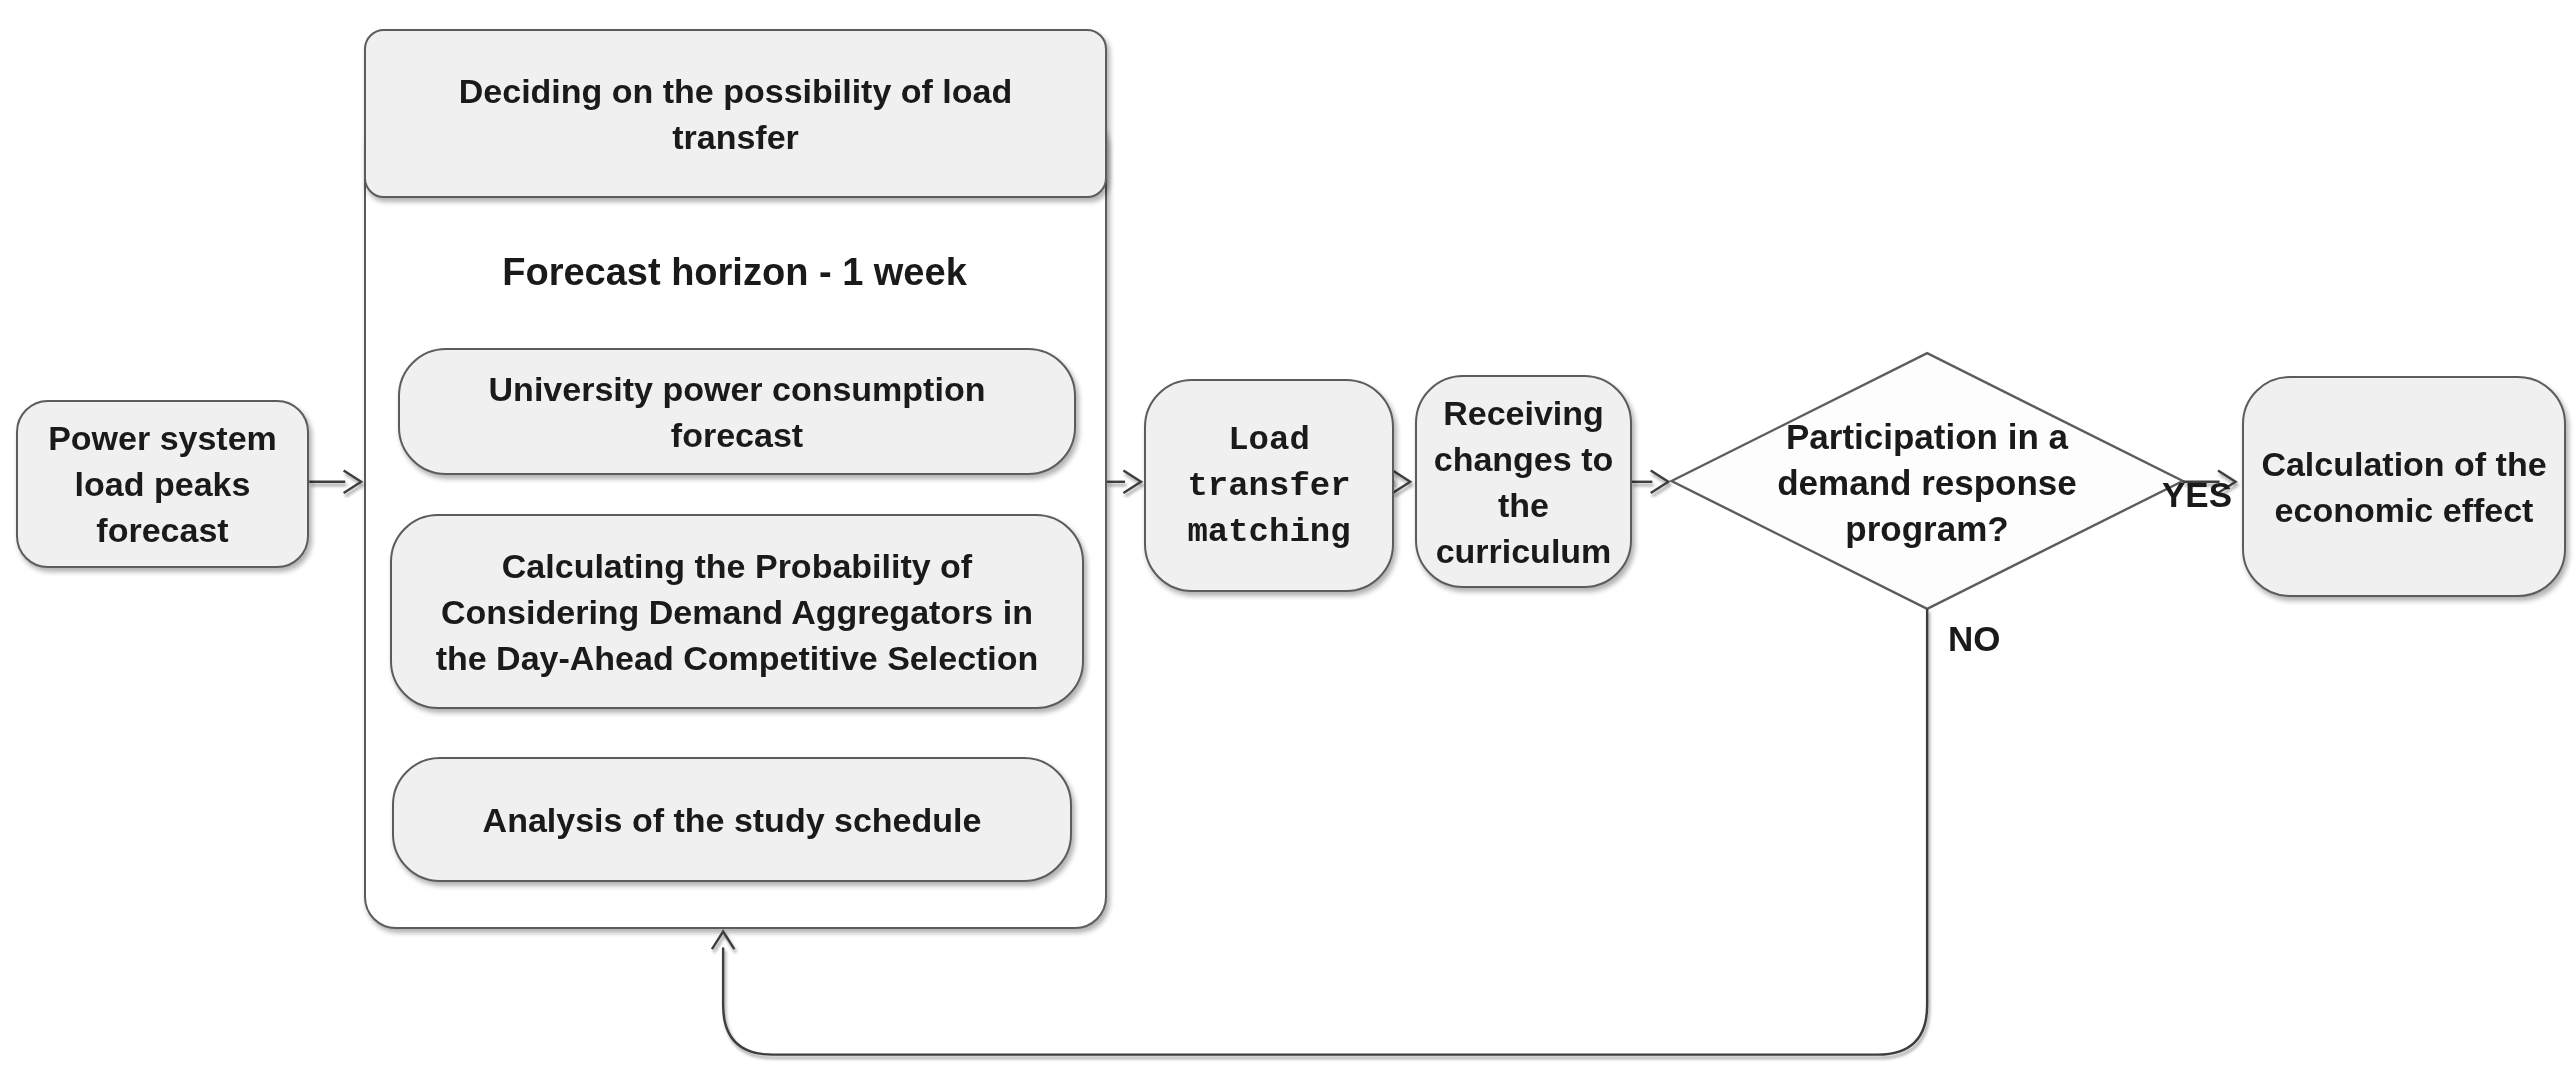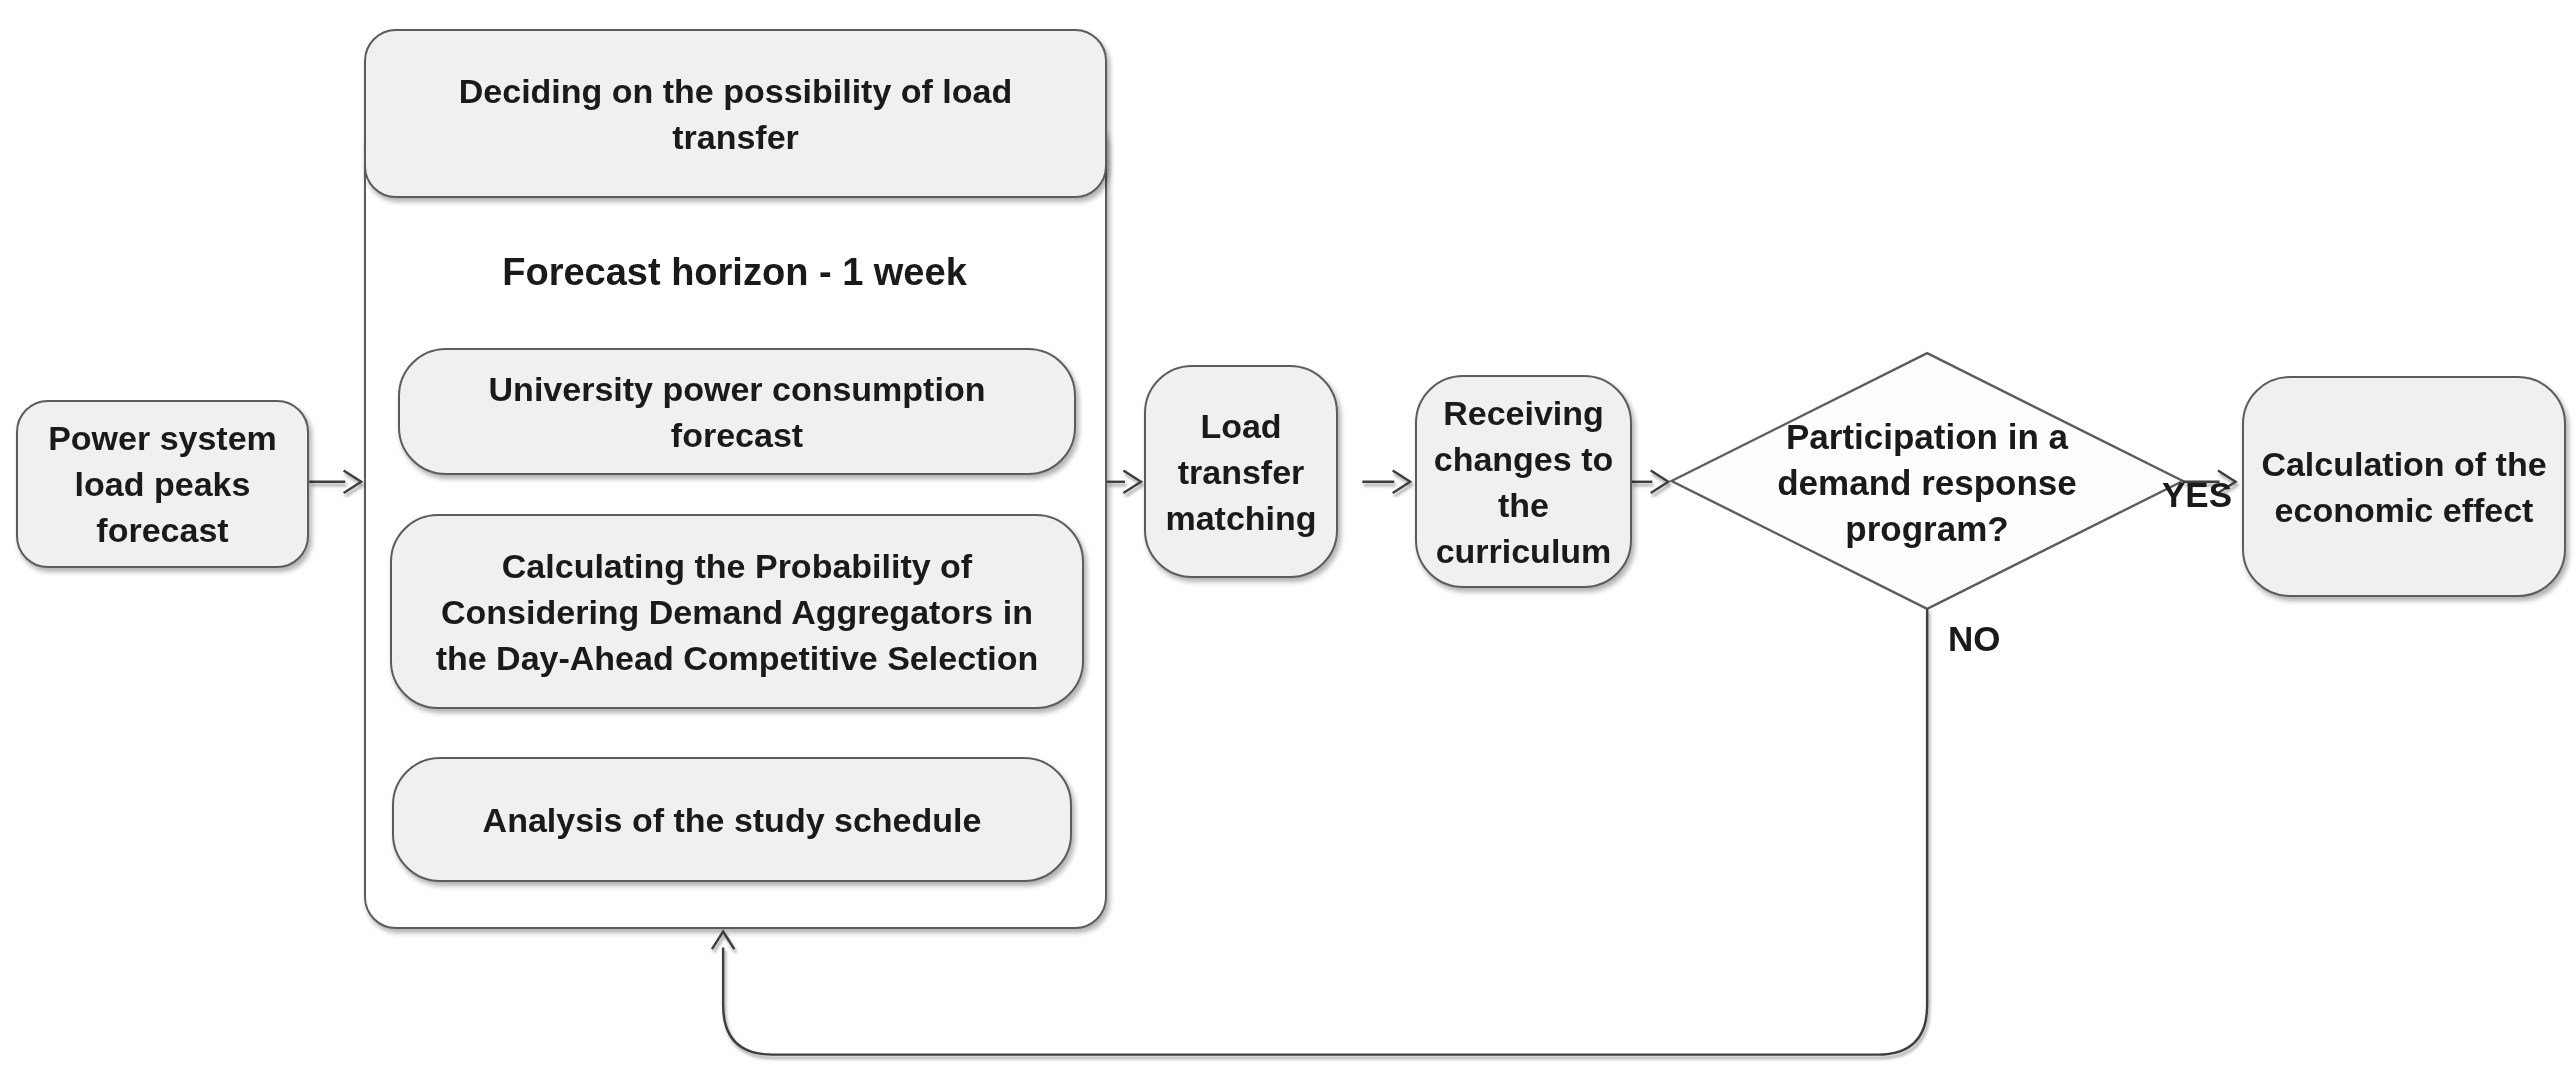--- a/index.html
+++ b/index.html
@@ -132,35 +132,35 @@
     <g filter="url(#sh)">
       <path class="wire" d="M 2412 762 L 2412 1258 Q 2412 1320 2350 1320 L 967 1320 Q 905 1320 905 1258 L 905 1186"></path>
       <polyline class="wire" points="891,1188 905,1166 919,1188"></polyline>
     </g>
   </svg>
 
   <div class="node" style="left:16px;top:400px;width:293px;height:168px;border-radius:32px;">Power system
 load peaks
 forecast</div>
 
-  <div class="node" style="left:364px;top:29px;width:743px;height:169px;border-radius:32px;">Deciding on the possibility of load
+  <div class="node" style="left:364px;top:29px;width:743px;height:169px;border-radius:20px;">Deciding on the possibility of load
 transfer</div>
 
   <div class="plain-label" style="left:447px;top:249px;width:575px;height:46px;">Forecast horizon - 1 week</div>
 
   <div class="node" style="left:398px;top:348px;width:678px;height:127px;">University power consumption
 forecast</div>
 
   <div class="node" style="left:392px;top:757px;width:680px;height:125px;">Analysis of the study schedule</div>
 
   <div class="node" style="left:390px;top:514px;width:694px;height:195px;">Calculating the Probability of
 Considering Demand Aggregators in
 the Day-Ahead Competitive Selection</div>
 
-  <div class="node" style="left:1144px;top:365px;width:194px;height:213px;">Load
+  <div class="node" style="left:1144px;top:379px;width:250px;height:213px;font-family:Liberation Mono, monospace;">Load
 transfer
 matching</div>
 
   <div class="node" style="left:1415px;top:375px;width:217px;height:213px;padding:0 3px;">Receiving
 changes to
 the
 curriculum</div>
 
   <div class="diamond-text">Participation in a
 demand response

